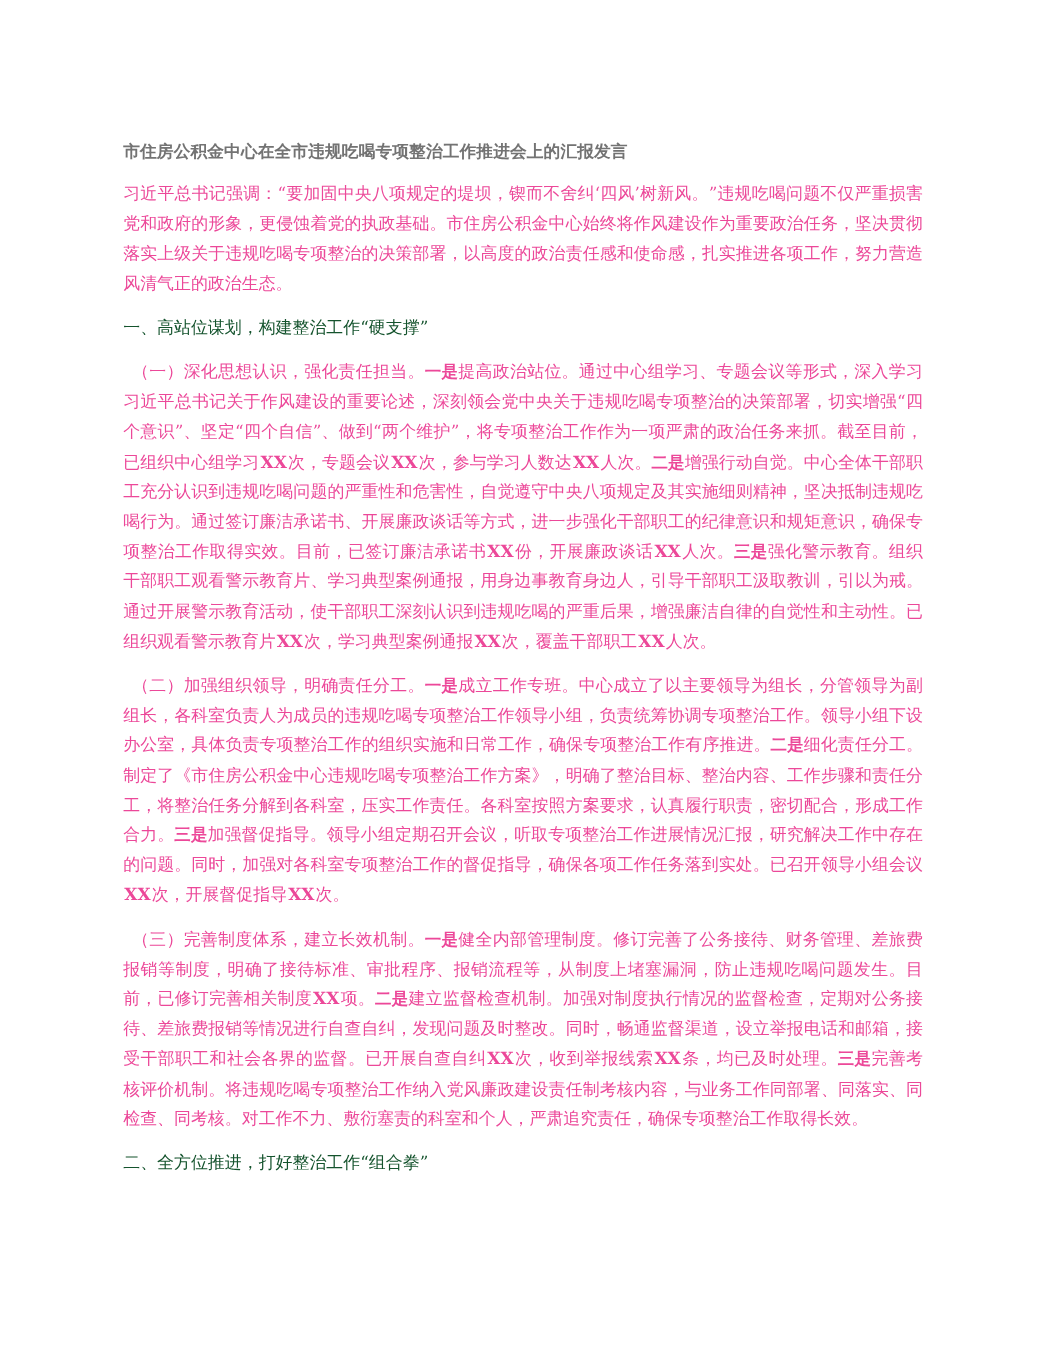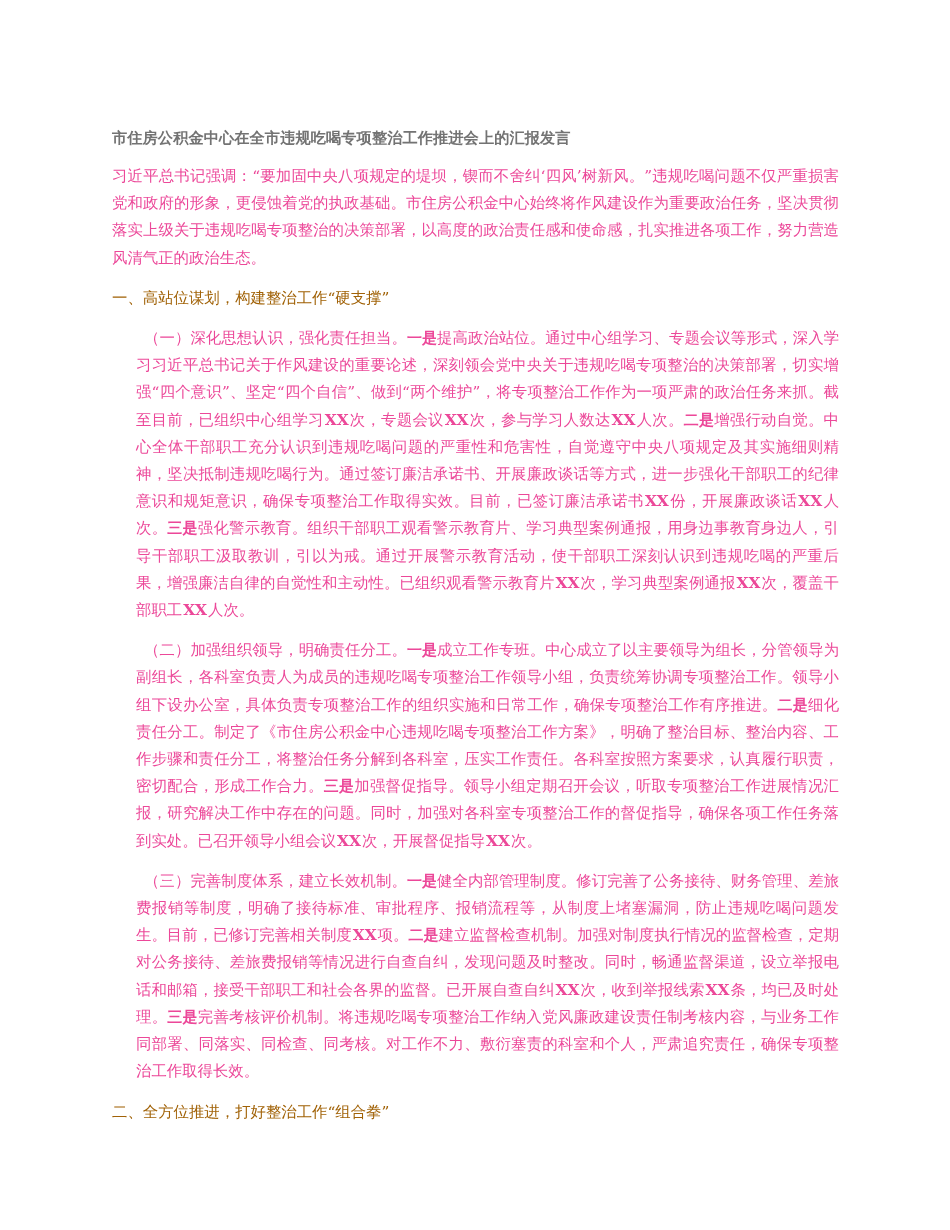--- a/index.html
+++ b/index.html
@@ -36,27 +36,26 @@
     font-size: 15.4px;
     line-height: 27.2px;
     color: #ec4899;
     text-align: justify;
     text-justify: inter-ideograph;
     margin: 0 0 13px 0;
     word-break: break-all;
   }
   .para.indent {
     text-indent: 0.52em;
-    margin-left: 24px;
   }
   .heading {
     font-family: "DejaVu Serif", "Liberation Serif", serif;
     font-size: 15.4px;
     line-height: 27.2px;
-    color: #a16207;
+    color: #14532d;
     margin: 0 0 13px 0;
     text-align: left;
     white-space: nowrap;
   }
   .b {
     font-family: "DejaVu Sans", "Liberation Sans", sans-serif;
     font-weight: bold;
     font-size: 15px;
   }
   .xx {

